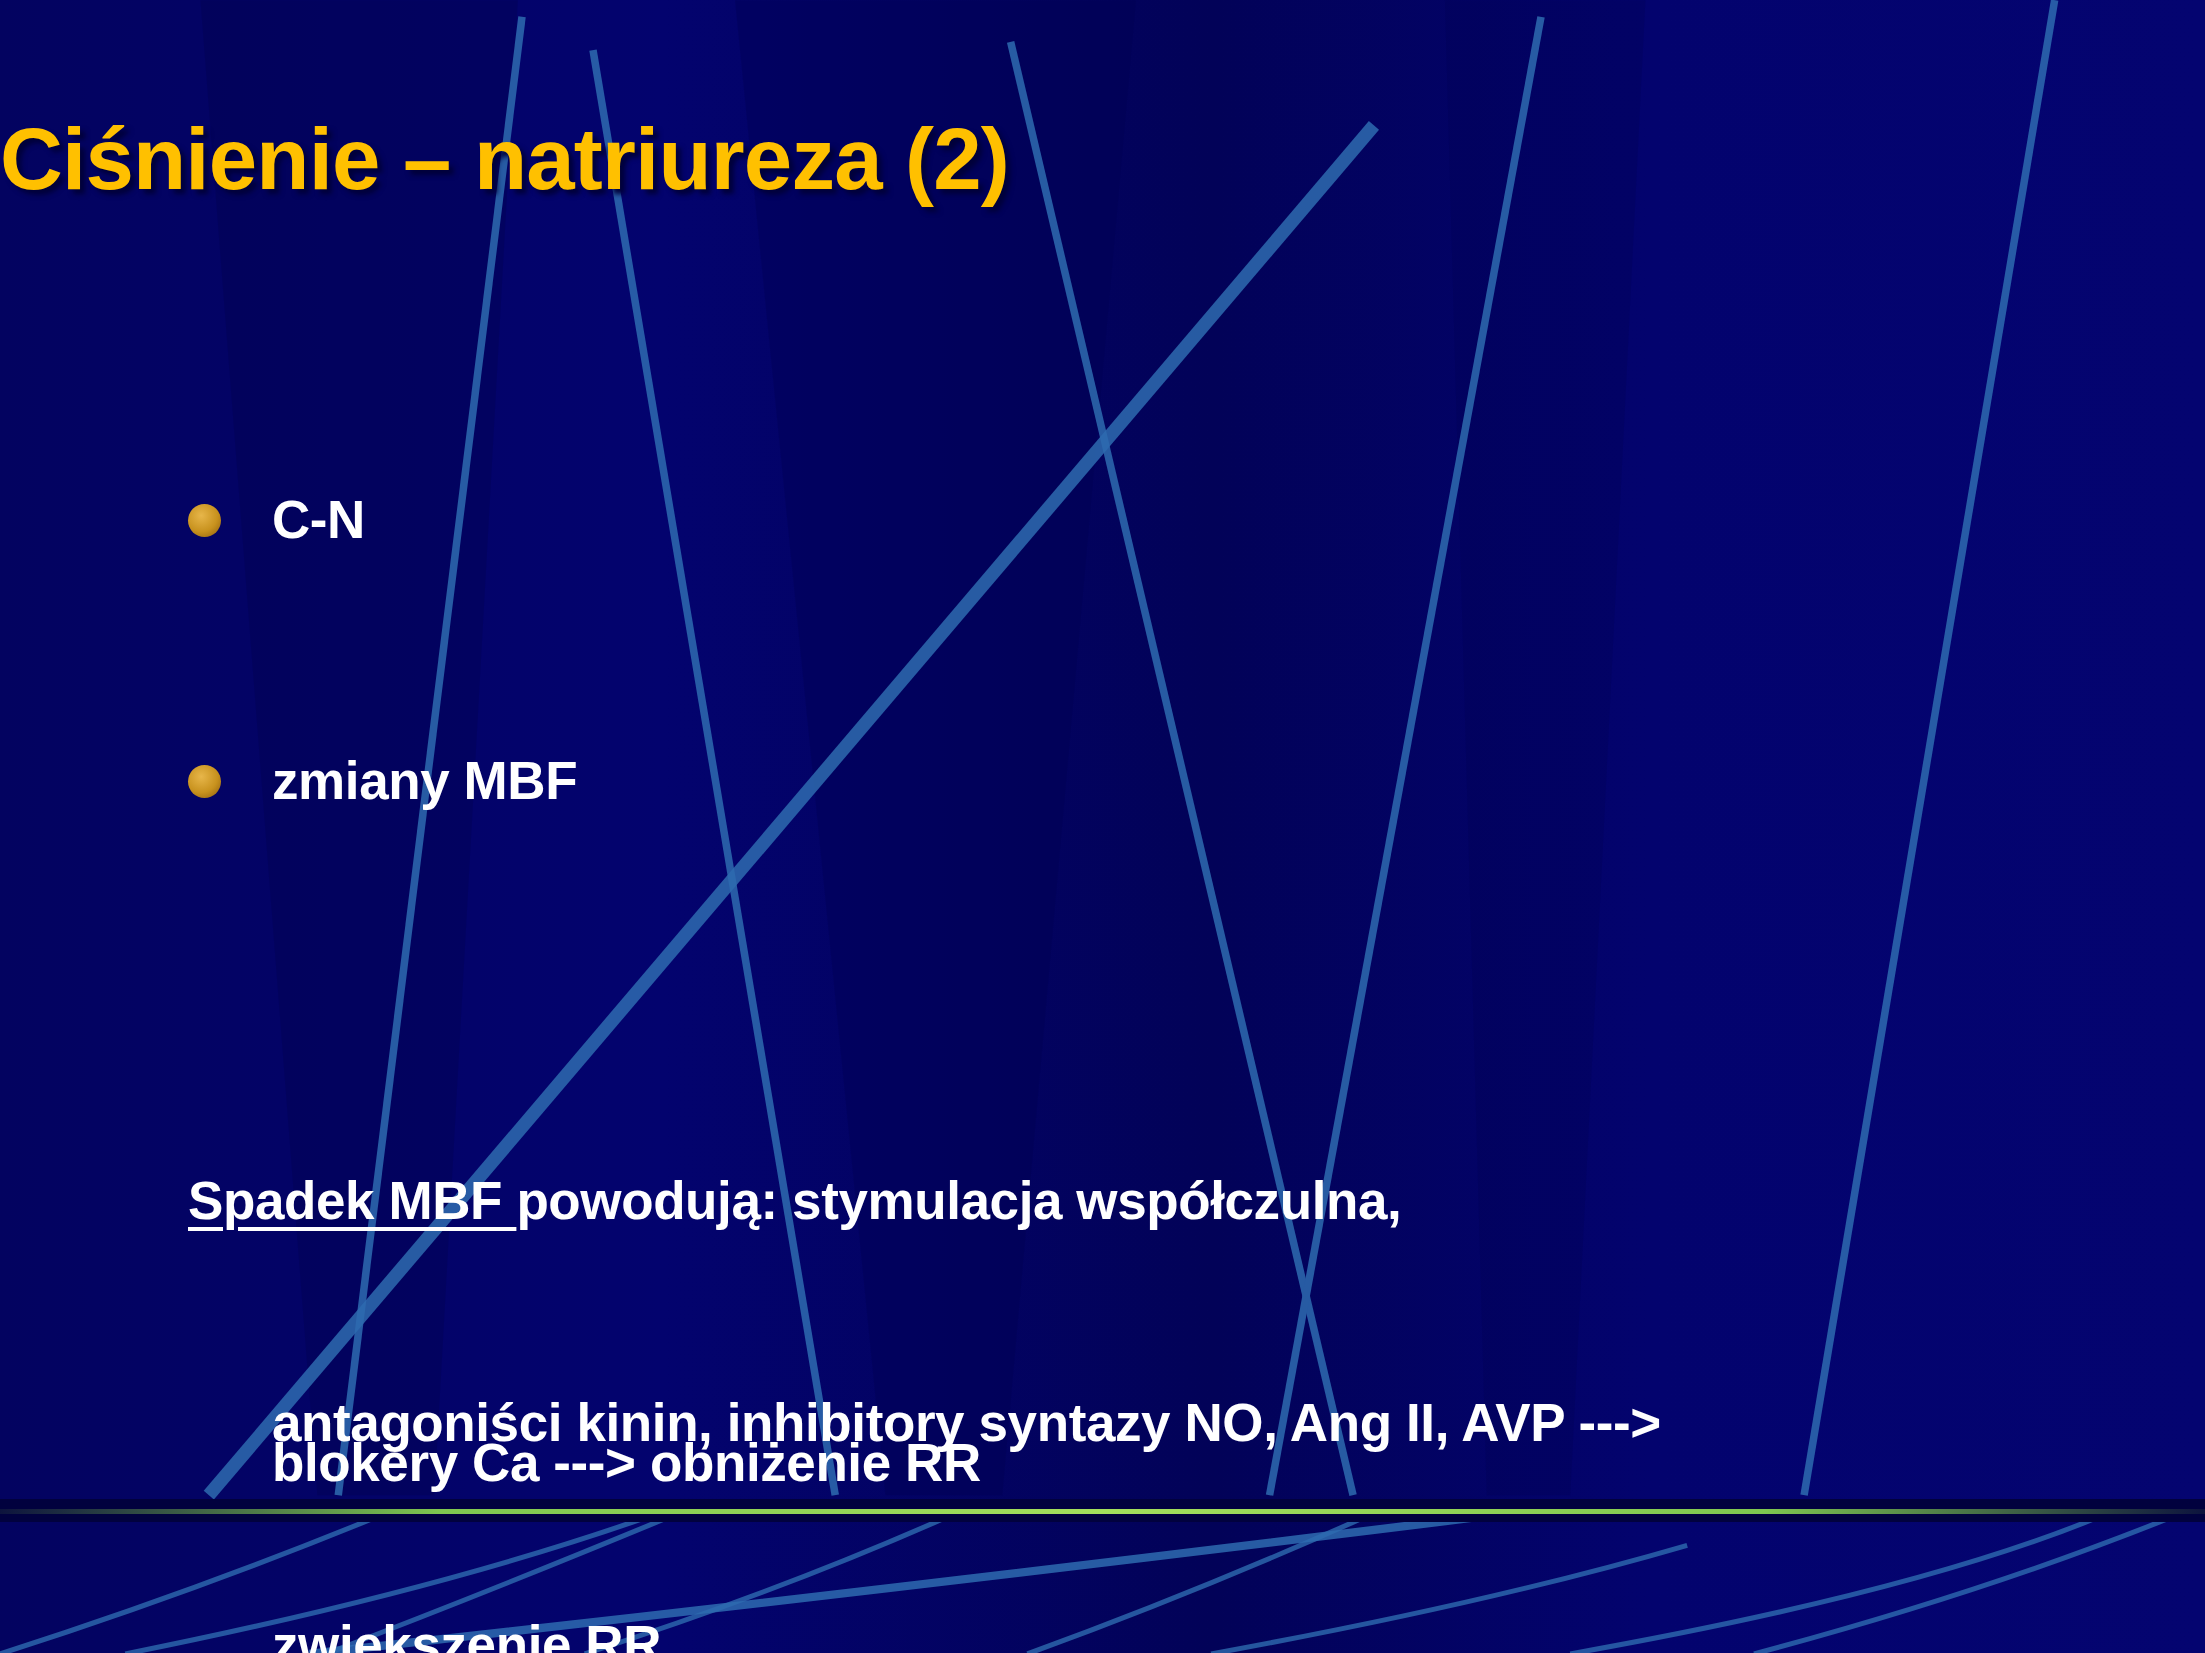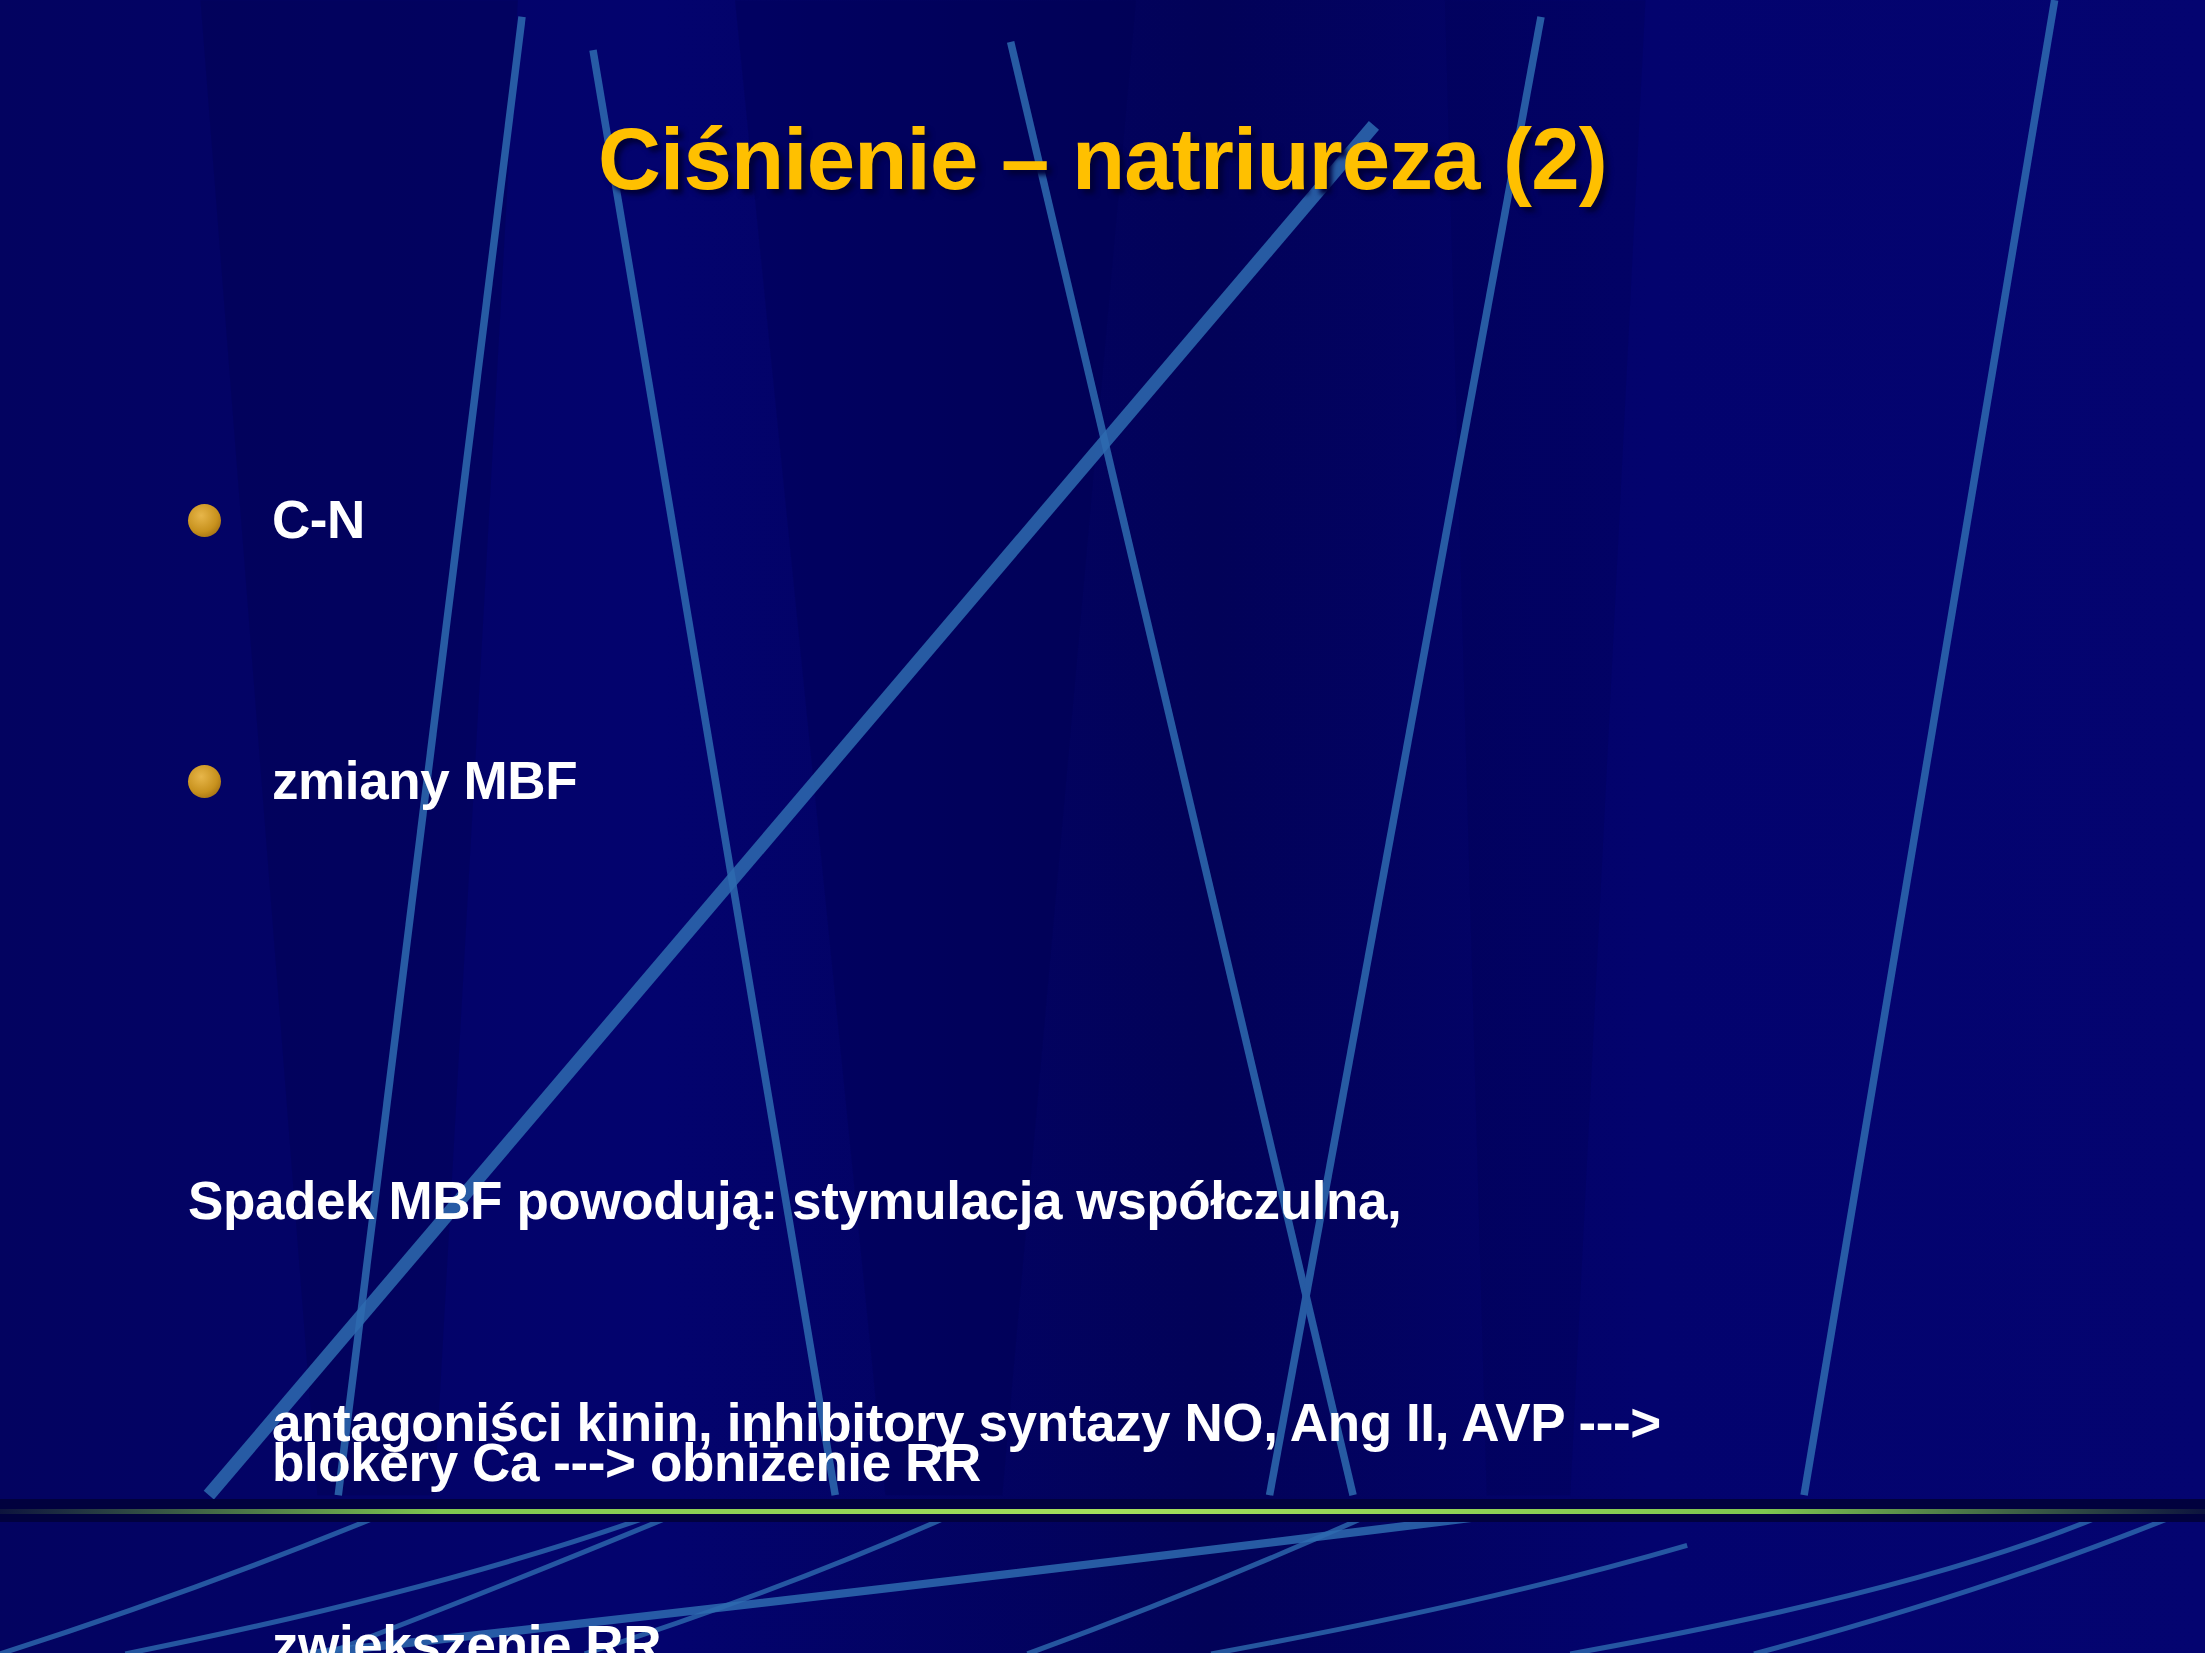--- a/index.html
+++ b/index.html
@@ -9,38 +9,38 @@
       font-family: "Liberation Sans", sans-serif;
       position: relative;
     }
     .bg {
       position: absolute; left: 0; top: 0; width: 2205px; height: 1654px;
       background: linear-gradient(90deg, #030360 0%, #03036e 30%, #020258 55%, #03036e 75%, #040470 100%);
     }
     .bg svg { position: absolute; left: 0; top: 0; }
     .title {
       position: absolute; left: 0; top: 100px; width: 2205px;
-      text-align: center; color: #FFC000; font-weight: bold;
+      color: #FFC000; font-weight: bold;
       font-size: 87px; line-height: 117px;
       text-shadow: 5px 5px 5px #00003a;
       letter-spacing: -0.8px;
     }
     .title div { white-space: nowrap; }
     .body-text {
       position: absolute; color: #ffffff; font-weight: bold;
       font-size: 53px; line-height: 57px; letter-spacing: -0.4px;
     }
     .bullet-item { position: absolute; left: 188px; }
     .bullet-icon {
       position: absolute; left: 0; top: 13.4px; width: 33px; height: 33px; border-radius: 50%;
       background: radial-gradient(circle at 40% 35%, #e7b64a 0%, #c8921e 55%, #8a5a0c 100%);
     }
     .bullet-text { position: absolute; left: 84px; top: 0; white-space: pre; }
     .para { position: absolute; left: 188px; white-space: pre; }
-    .u { text-decoration-thickness: 4.2px; text-underline-offset: 8.4px; }
+    .u { text-decoration: underline; text-decoration-thickness: 4.2px; text-underline-offset: 8.4px; }
     .footer-line {
       position: absolute; left: 0; top: 1509px; width: 2205px; height: 5px;
       background: linear-gradient(90deg, rgba(120,180,60,0.1) 0%, #7fc850 20%, #a4e05c 50%, #7fc850 80%, rgba(120,180,60,0.1) 100%);
     }
     .footer-band {
       position: absolute; left: 0; top: 1499px; width: 2205px; height: 23.4px;
       background: #01013e;
     }
   </style>
 </head>

